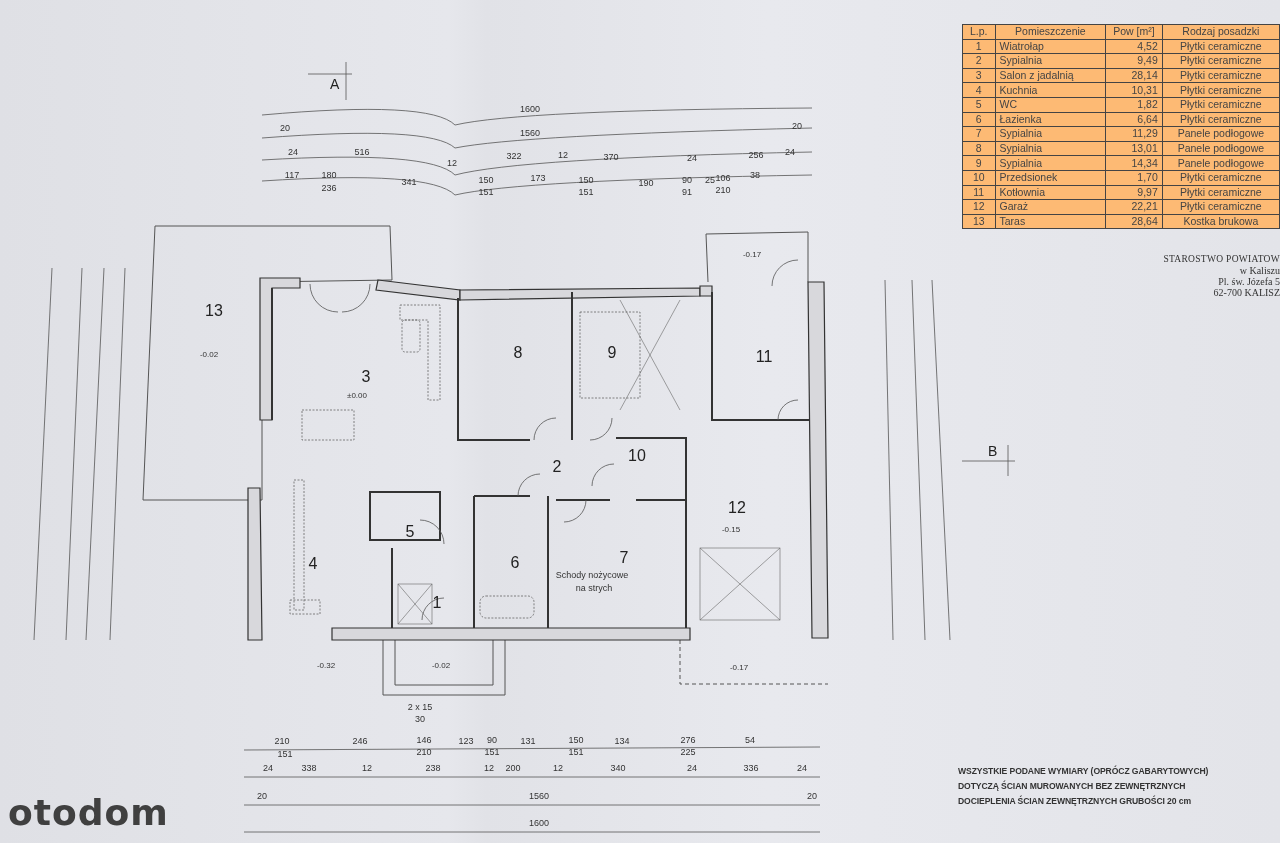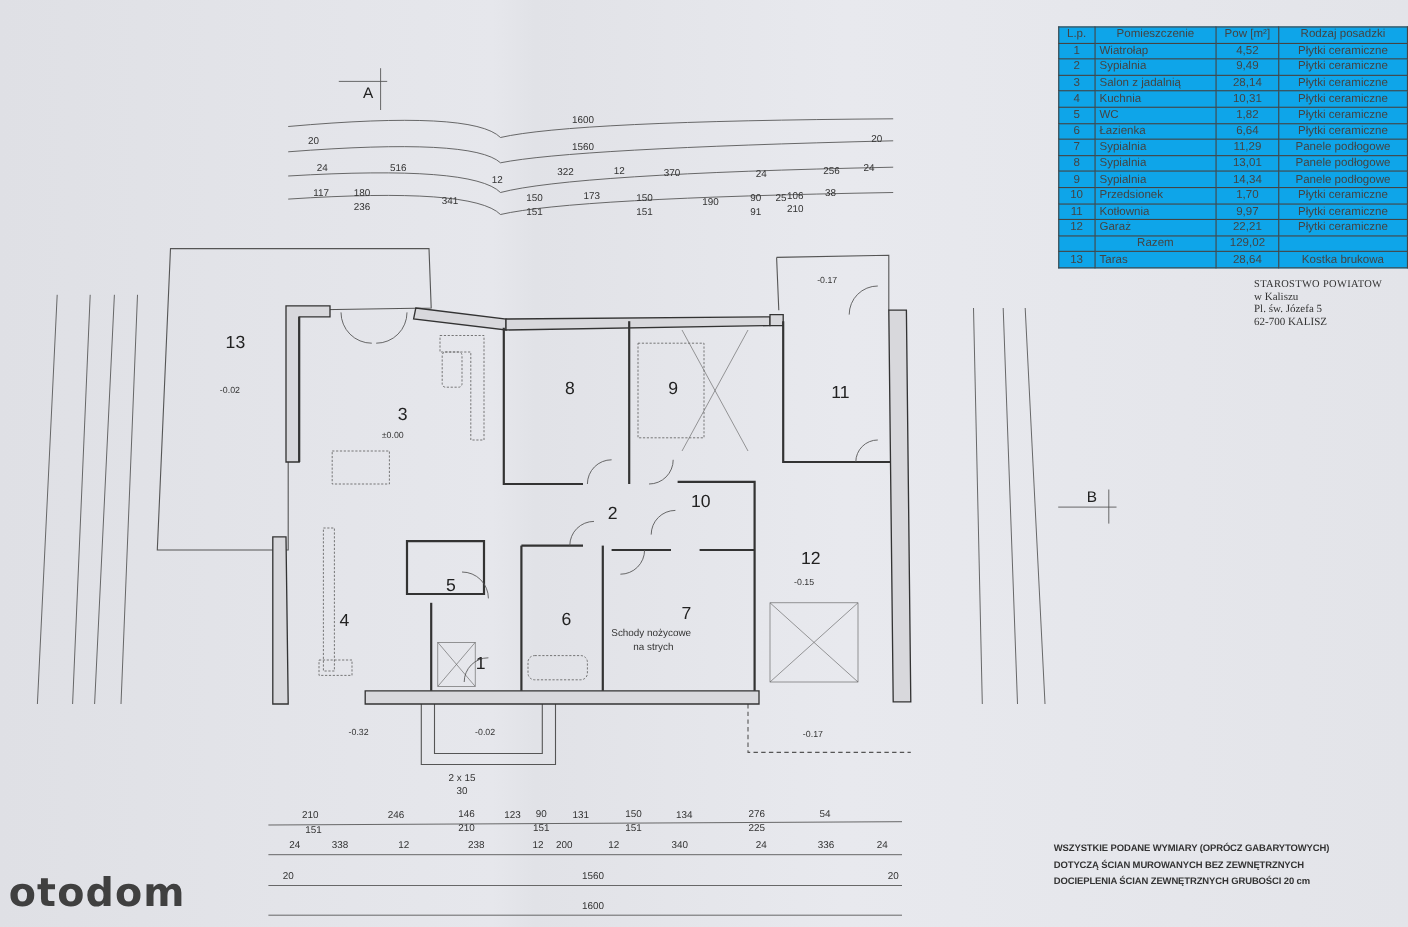--- a/index.html
+++ b/index.html
@@ -4,29 +4,29 @@
 <style>
   html, body { margin:0; padding:0; }
   body { width:1280px; height:843px; overflow:hidden; background:#e4e5ea; font-family:"Liberation Sans", sans-serif; position:relative; }
   .sheet { position:absolute; left:0; top:0; width:1280px; height:843px;
     background: linear-gradient(90deg,#dfe0e5 0%,#e6e7ec 35%,#e1e2e7 38%,#e8e9ee 60%,#e3e4e9 100%); }
   svg.plan { position:absolute; left:0; top:0; }
   .dim { font-size:9px; fill:#333; font-family:"Liberation Sans", sans-serif; }
   .rn { font-size:16px; fill:#222; font-family:"Liberation Sans", sans-serif; }
   .lvl { font-size:8px; fill:#333; font-family:"Liberation Sans", sans-serif; }
 
-  table.rooms { position:absolute; left:962px; top:24px; border-collapse:collapse; font-size:10.5px; color:#444; background:#0ea5e9; }
+  table.rooms { position:absolute; left:962px; top:24px; border-collapse:collapse; font-size:10.5px; color:#444; background:#fdba74; }
   table.rooms td, table.rooms th { border:1px solid #444; padding:0 4px; height:13.6px; line-height:13px; font-weight:normal; white-space:nowrap; }
   table.rooms th { text-align:center; }
   .c-lp { width:24px; text-align:center; }
   .c-name { width:104px; }
-  .c-area { width:48px; text-align:center; }
+  .c-area { width:48px; text-align:right; }
   .c-floor { width:110px; text-align:center; }
 
-  .stamp { position:absolute; left:1140px; top:254px; width:140px; text-align:left; font-family:"Liberation Serif", serif; font-size:10px; color:#333; line-height:11px; }
+  .stamp { position:absolute; left:1140px; top:254px; width:140px; text-align:right; font-family:"Liberation Serif", serif; font-size:10px; color:#333; line-height:11px; }
   .stamp .l0 { font-size:9.5px; letter-spacing:0.3px; }
   .note { position:absolute; left:958px; top:764px; font-size:8.6px; color:#333; line-height:15px; letter-spacing:-0.1px;font-weight:bold; }
   .logo { position:absolute; left:8px; top:792px; font-size:36px; font-weight:bold; color:#404040; letter-spacing:1px; font-family:"DejaVu Sans", sans-serif; }
   .sec { position:absolute; font-size:14px; color:#222; }
 </style>
 </head>
 <body>
 
 <div class="sheet"></div>
 
@@ -289,26 +289,20 @@
         <td class="c-area">9,97</td>
         <td class="c-floor">Płytki ceramiczne</td>
       </tr>
       <tr>
         <td class="c-lp">12</td>
         <td class="c-name">Garaż</td>
         <td class="c-area">22,21</td>
         <td class="c-floor">Płytki ceramiczne</td>
       </tr>
       <tr>
-        <td class="c-lp"></td>
-        <td class="c-name" style="text-align: center;">Razem</td>
-        <td class="c-area">129,02</td>
-        <td class="c-floor"></td>
-      </tr>
-      <tr>
         <td class="c-lp">13</td>
         <td class="c-name">Taras</td>
         <td class="c-area">28,64</td>
         <td class="c-floor">Kostka brukowa</td>
       </tr>
     </tbody>
 </table>
 
 <div class="stamp">
   <div class="l0">STAROSTWO POWIATOW</div>

